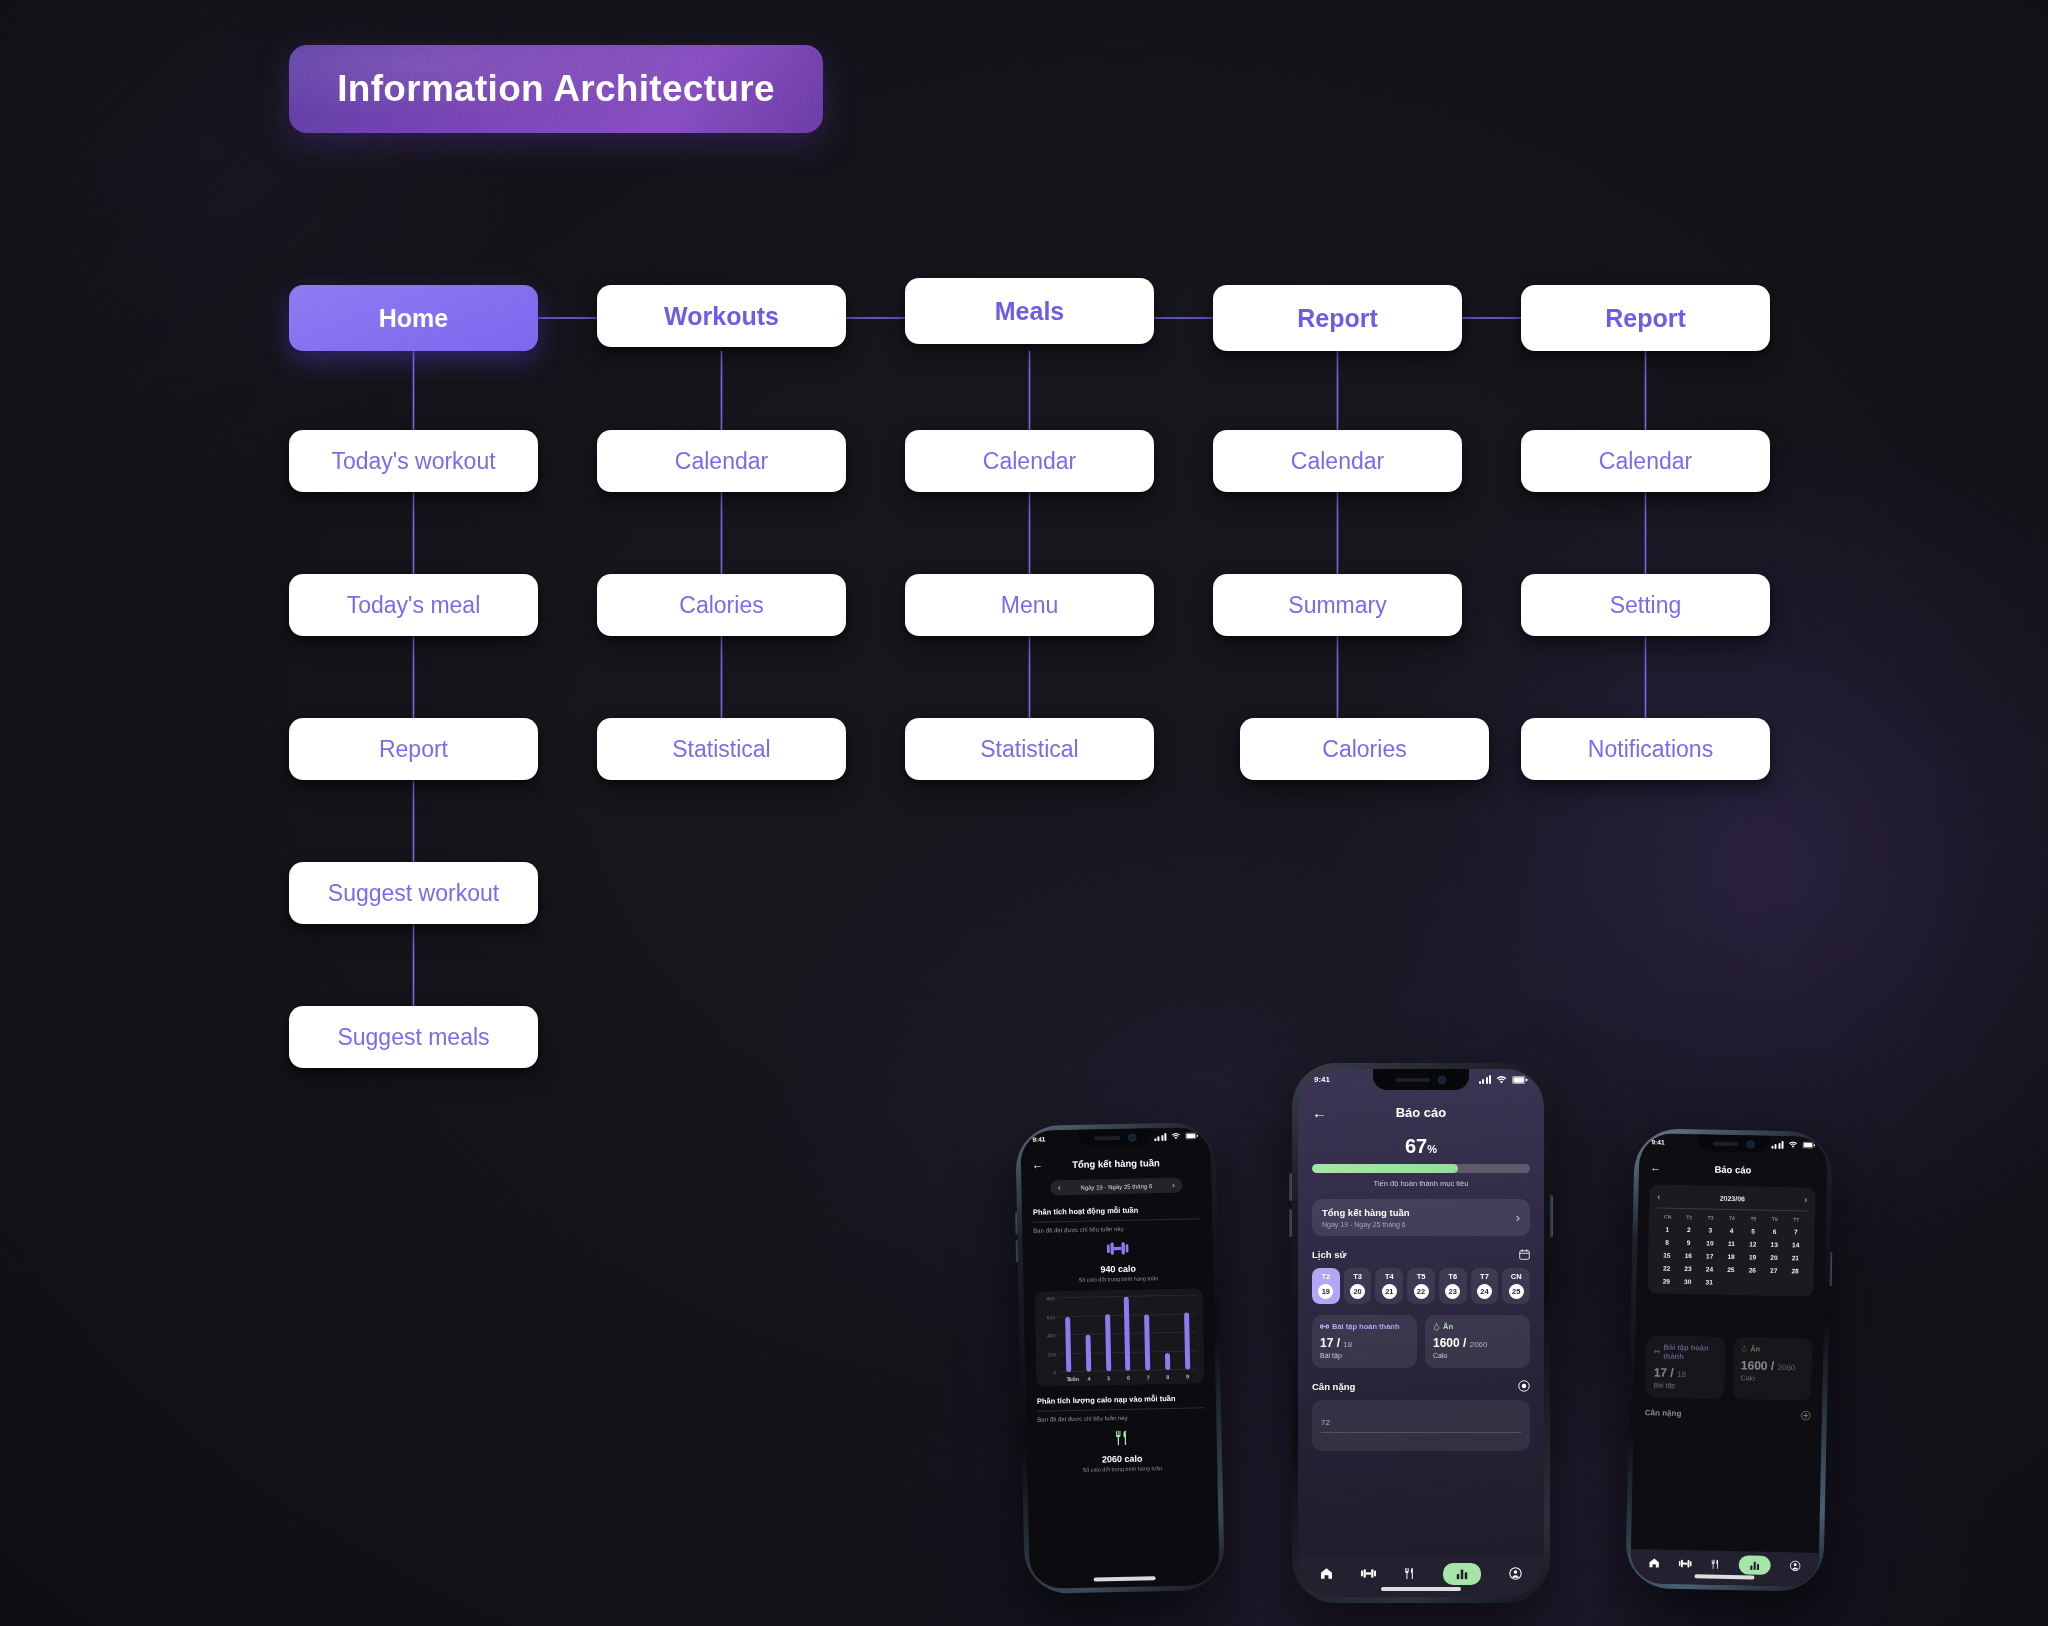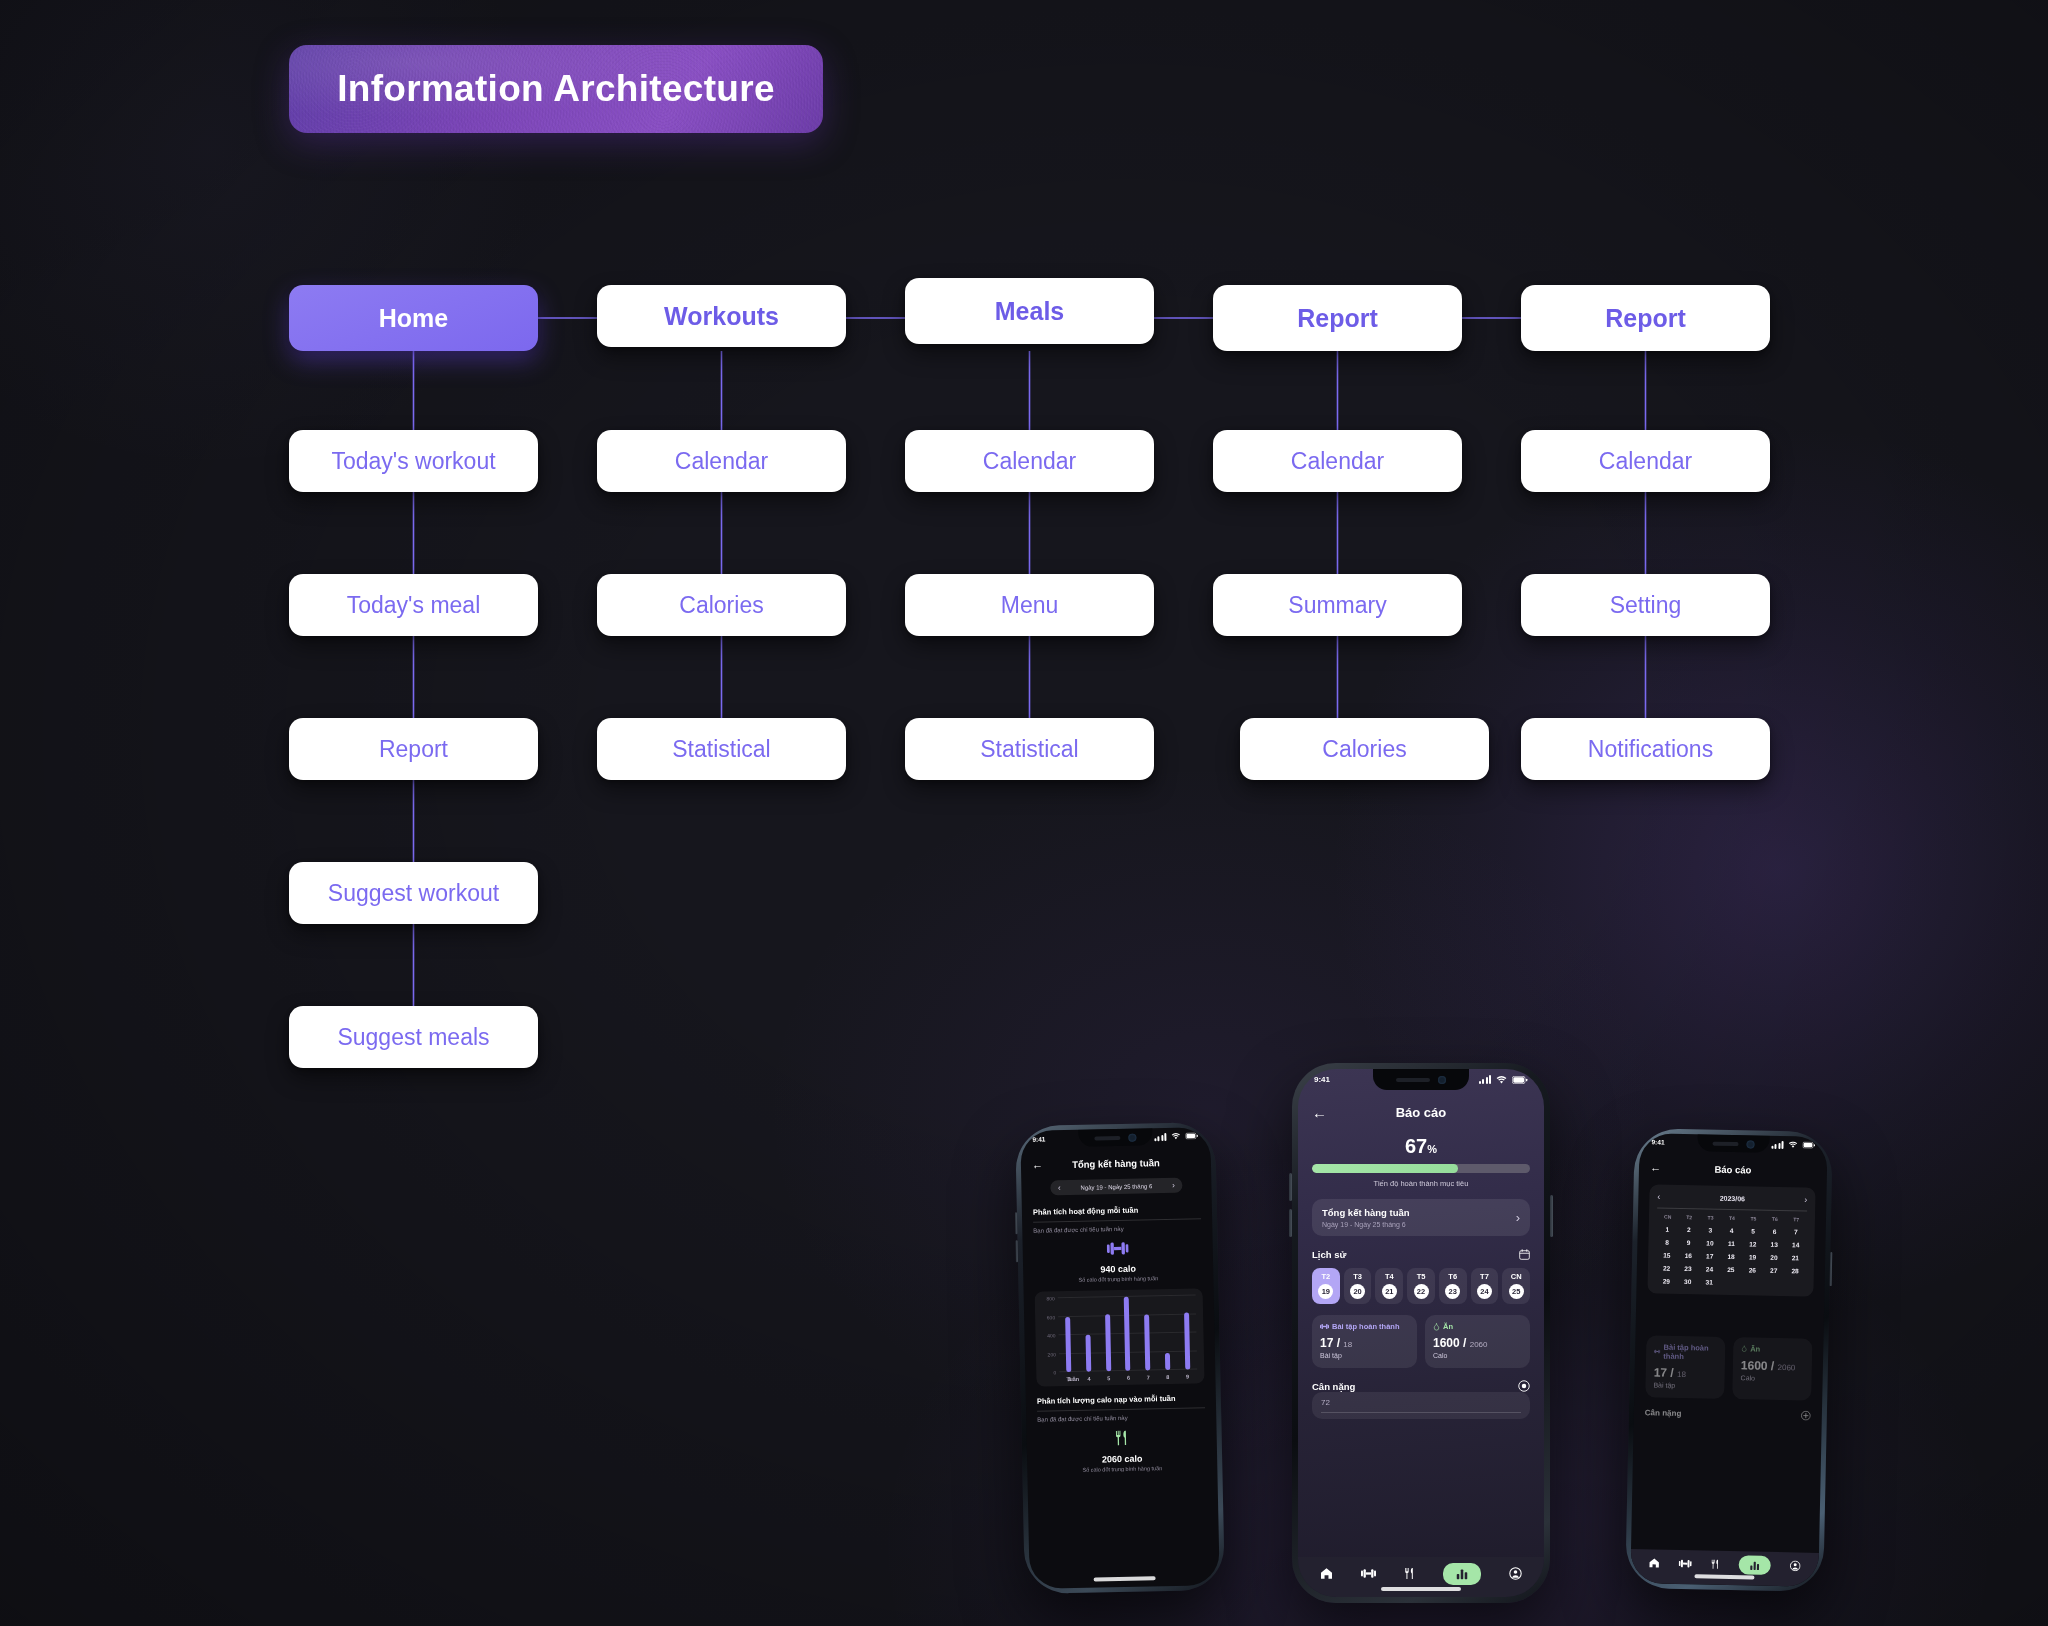--- a/index.html
+++ b/index.html
@@ -214,21 +214,21 @@
     flex: 1; background: rgba(255,255,255,0.08); border-radius: 10px; padding: 7px 8px 9px;
   }
   .stat .lbl { font-size: 7.5px; font-weight: 600; display: flex; align-items: center; gap: 3px; }
   .stat.ex .lbl { color: #b3a6f5; }
   .stat.eat .lbl { color: #a5e6a8; }
   .stat .val { color: #fff; font-size: 12px; font-weight: 700; margin-top: 5px; }
   .stat .val em { font-style: normal; font-size: 8px; font-weight: 400; color: #b4adc2; }
   .stat .unit { color: #cfc9dd; font-size: 7px; margin-top: 2px; }
   .cp-weight { display: flex; align-items: center; justify-content: space-between; margin-top: 12px; }
   .cp-weight .t { color: #fff; font-size: 9.5px; font-weight: 600; }
-  .cp-wbox { background: rgba(255,255,255,0.07); border-radius: 10px; padding: 6px 9px; }
+  .cp-wbox { margin-top: 8px; background: rgba(255,255,255,0.07); border-radius: 10px; padding: 18px 9px; }
   .cp-wbox .n { color: #b6afc6; font-size: 8px; }
   .cp-wbox .line { height: 1px; background: rgba(255,255,255,0.16); margin-top: 5px; }
   .tabbar {
     position: absolute; left: 0; right: 0; bottom: 0; height: 40px;
     background: #23212f;
     display: flex; align-items: center; justify-content: space-around;
     padding: 0 8px 7px;
   }
   .tabbar .tab { color: #fff; display: flex; align-items: center; justify-content: center; }
   .tabbar .tab.active {

